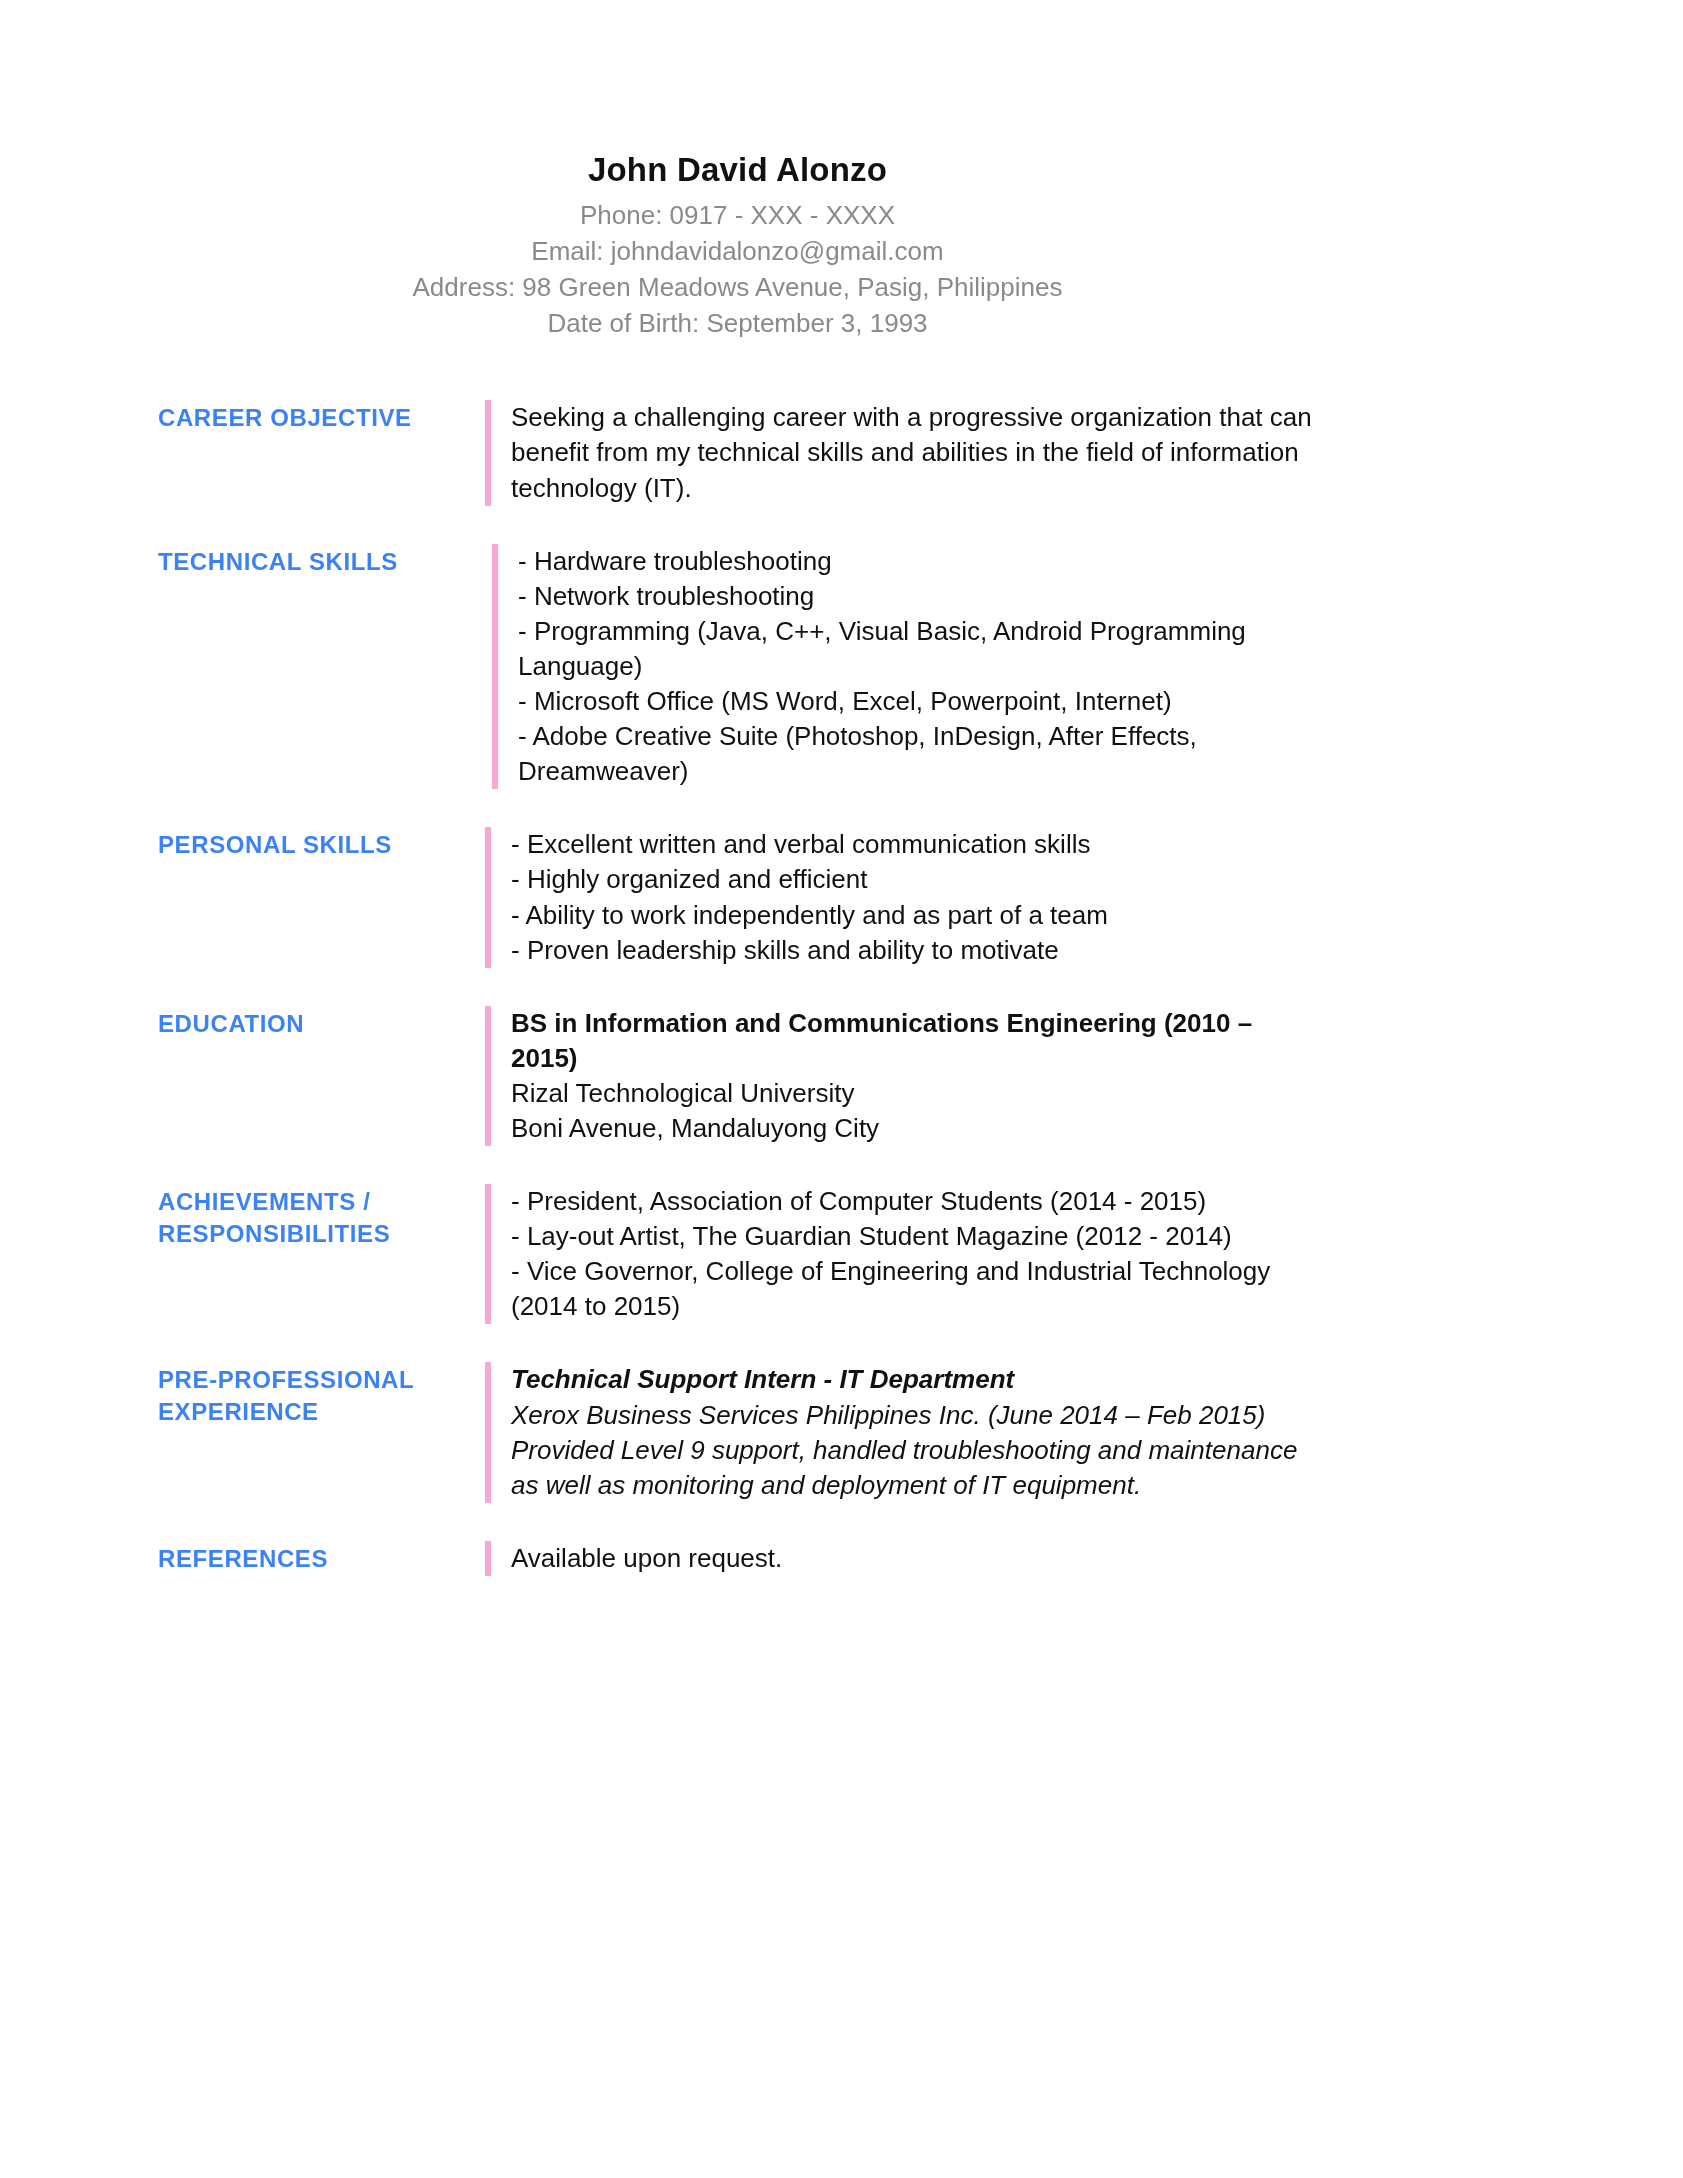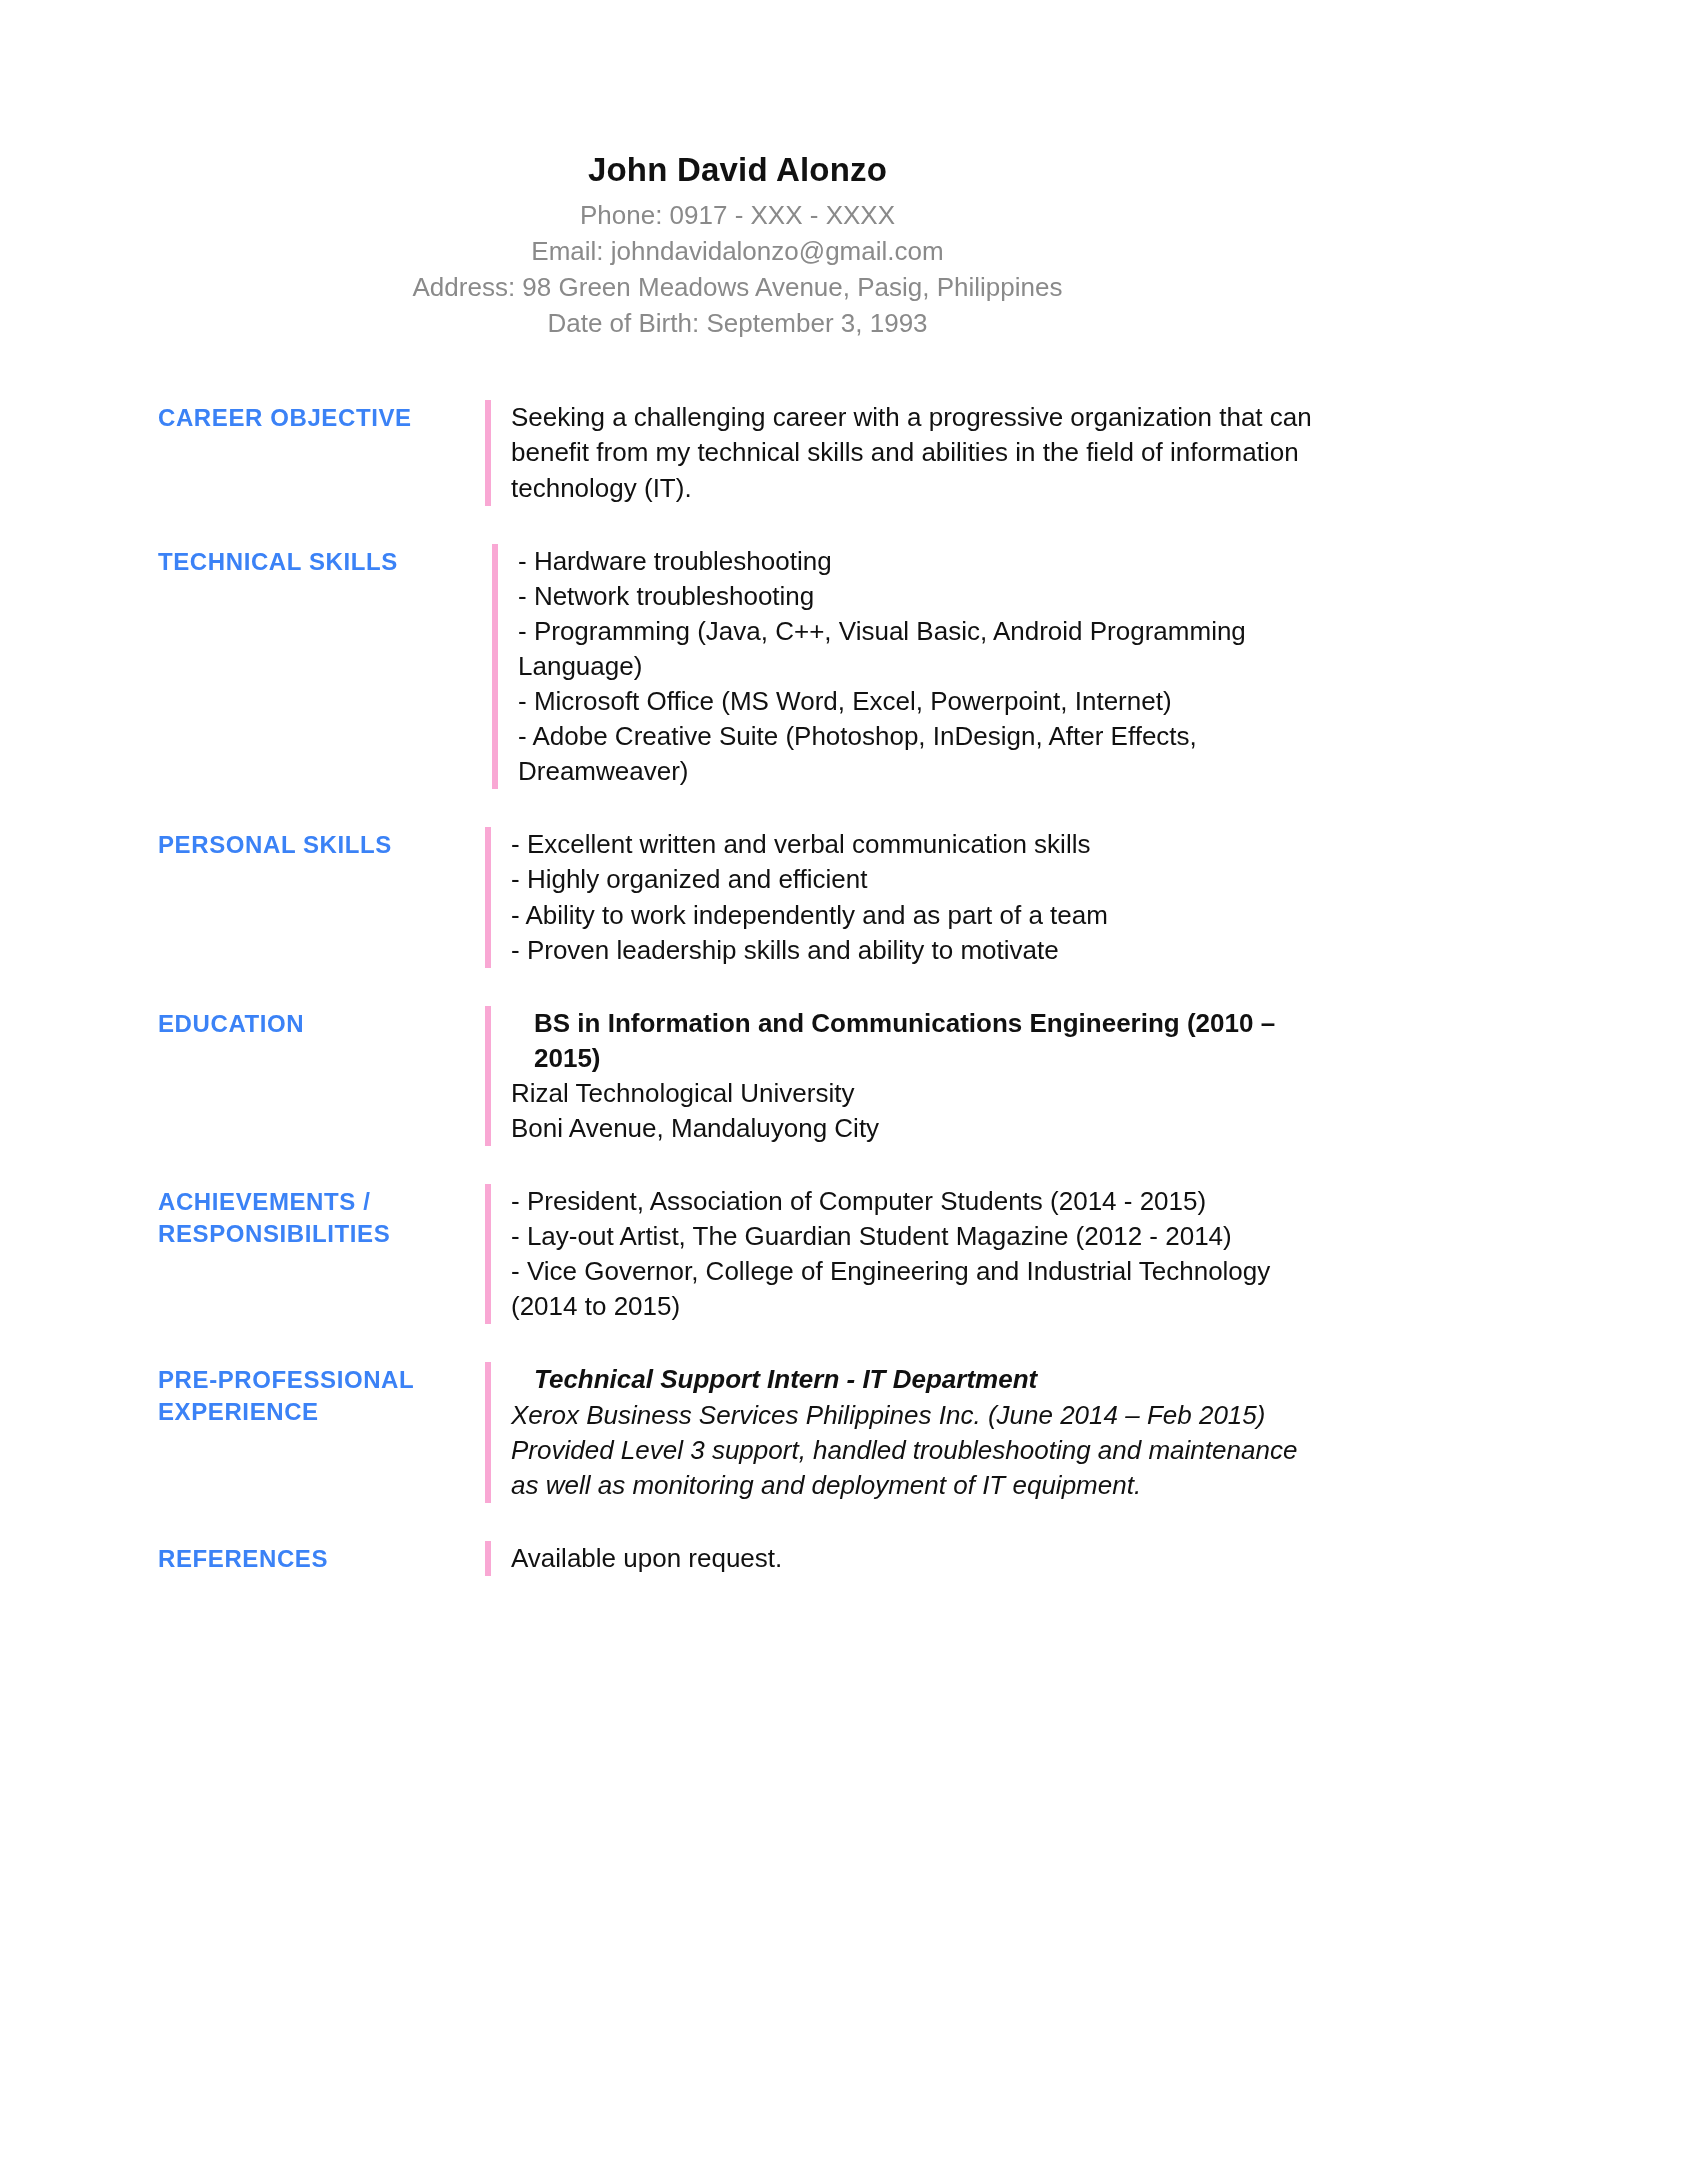--- a/index.html
+++ b/index.html
@@ -71,21 +71,20 @@
     line-height: 1.35;
     color: #111111;
     flex: 1;
     min-height: 34px;
   }
   .line {
     display: block;
   }
   .line.bold {
     font-weight: bold;
-    margin-left: 23px;
   }
   .para {
     display: block;
   }
 
   
   .w-objective { max-width: 950px; }
   .w-tech { max-width: 990px; margin-left: 7px; }
   .w-achieve { max-width: 1020px; }
   .w-exp { max-width: 1000px; font-style: italic; }
@@ -155,21 +154,21 @@
     </div>
 
     <div class="section">
       <div class="section-label">
         <span class="line">PRE-PROFESSIONAL</span>
         <span class="line">EXPERIENCE</span>
       </div>
       <div class="section-body w-exp">
         <span class="line bold">Technical Support Intern - IT Department</span>
         <span class="line">Xerox Business Services Philippines Inc. (June 2014 – Feb 2015)</span>
-        <span class="para italic">Provided Level 3 support, handled troubleshooting and maintenance as well as monitoring and deployment of IT equipment.</span>
+        <span class="para italic">Provided Level 9 support, handled troubleshooting and maintenance as well as monitoring and deployment of IT equipment.</span>
       </div>
     </div>
 
     <div class="section">
       <div class="section-label">REFERENCES</div>
       <div class="section-body">
         <span class="line">Available upon request.</span>
       </div>
     </div>
 

